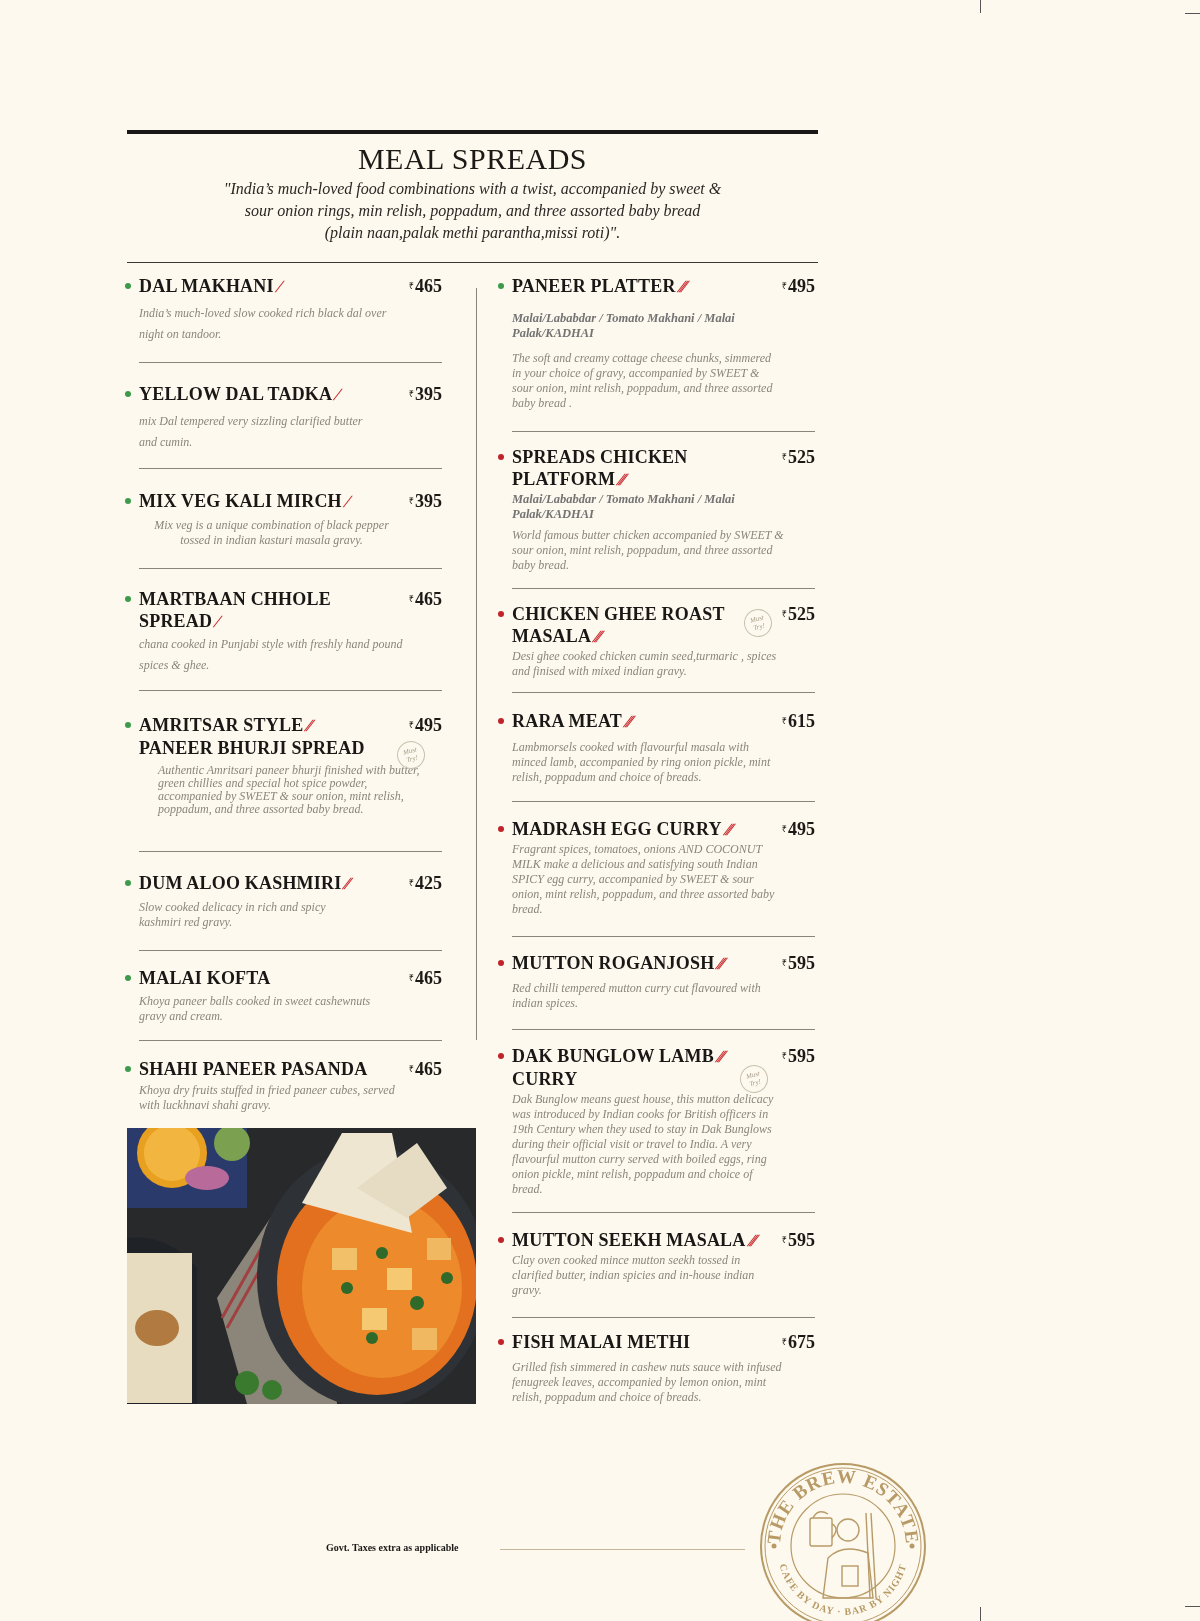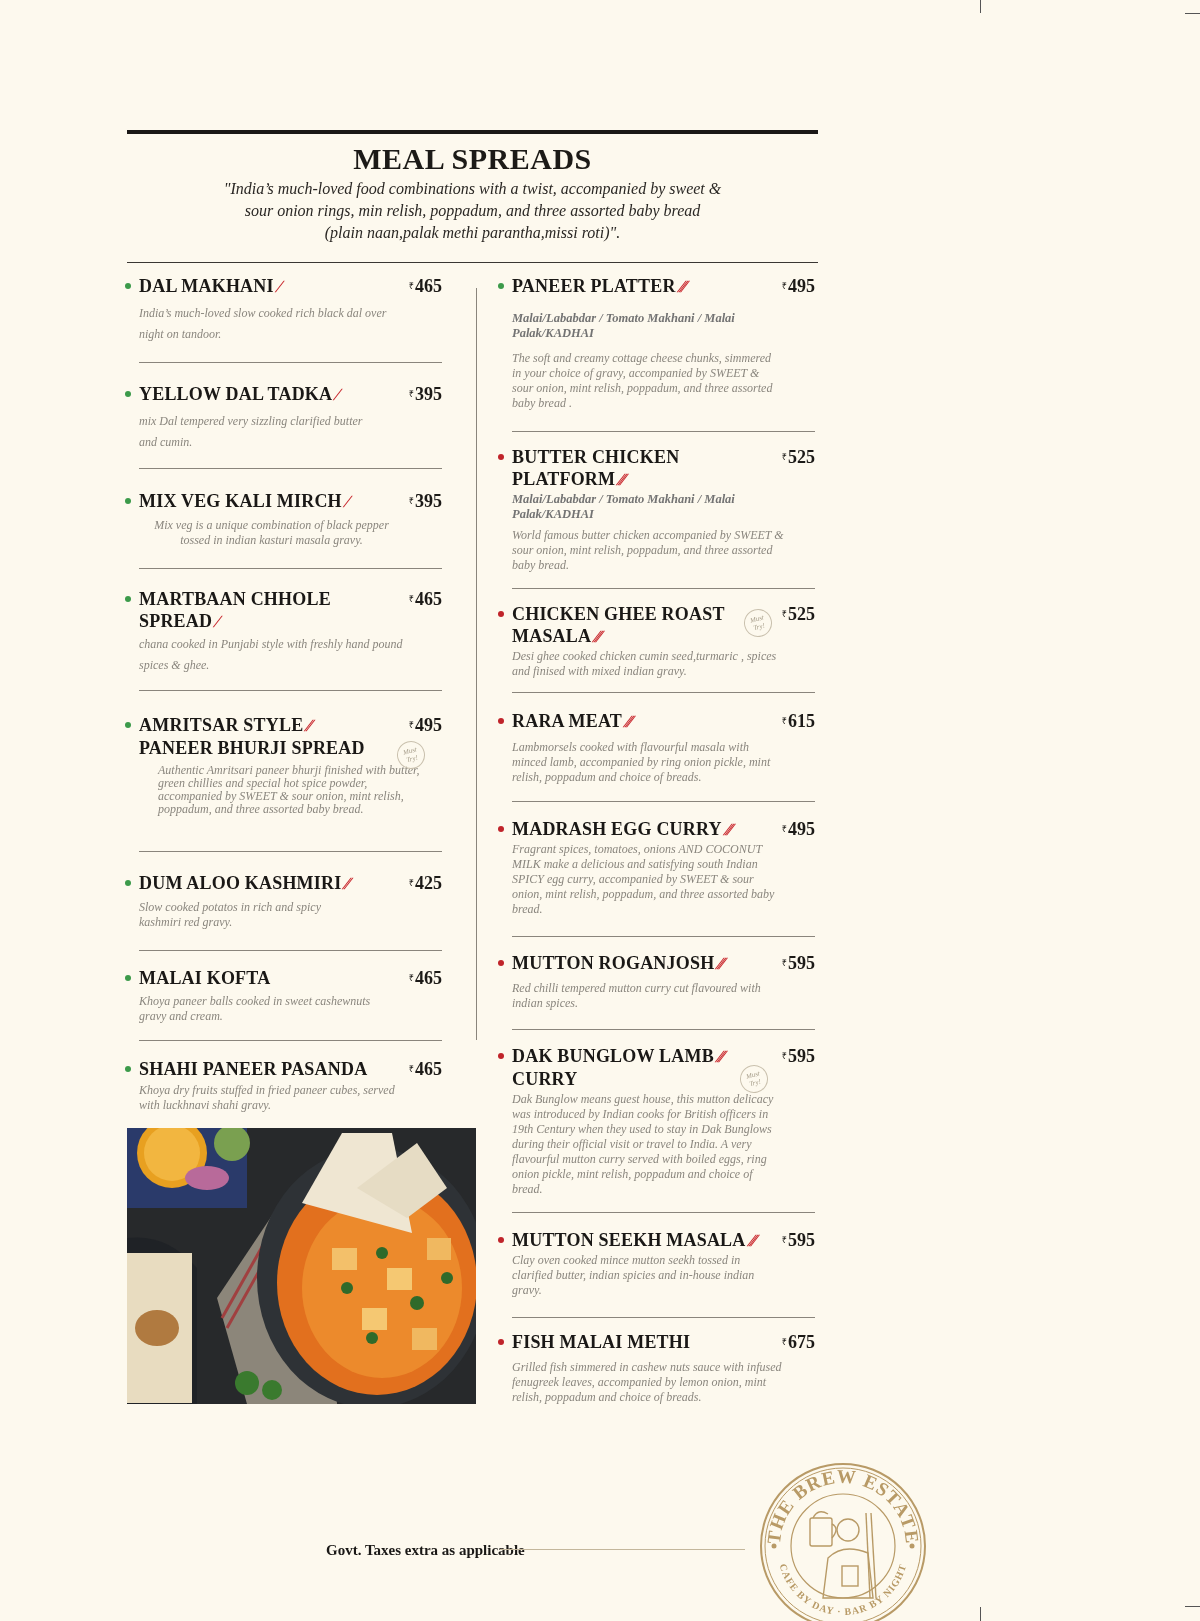--- a/index.html
+++ b/index.html
@@ -6,21 +6,21 @@
   body {
     width:1200px; height:1621px; position:relative; overflow:hidden;
     background:#fdf9ee;
     font-family:"DejaVu Serif", "Liberation Serif", serif;
     color:#1c1a17;
   }
   .crop { position:absolute; background:#555; }
   .top-rule { position:absolute; left:127px; top:130px; width:691px; height:4px; background:#1a1816; }
   .title {
     position:absolute; left:127px; top:142px; width:691px; text-align:center;
-    font-family:"Liberation Serif", serif; font-weight:bold; font-size:30px; letter-spacing:0.5px;
+    font-family:"Liberation Serif", serif; font-weight:normal; font-size:30px; letter-spacing:0.5px;
   }
   .subtitle {
     position:absolute; left:160px; top:178px; width:625px; text-align:center;
     font-family:"Liberation Serif", serif; font-style:italic; font-size:16px; line-height:22px; color:#2a2724;
   }
   .mid-rule { position:absolute; left:127px; top:262px; width:691px; height:1px; background:#3a3733; }
   .col-divider { position:absolute; left:476px; top:288px; width:1px; height:752px; background:#8a857c; }
 
   .item { position:absolute; }
   .item .name {
@@ -48,21 +48,21 @@
   .must-try {
     position:absolute; width:26px; height:26px; border-radius:50%; border:1px solid #c9c0ad;
     font-family:"Liberation Serif", serif; font-style:italic; font-size:7px; line-height:8px; color:#a79e8b;
     text-align:center; display:flex; align-items:center; justify-content:center; transform:rotate(-15deg);
   }
   .food-photo {
     position:absolute; left:127px; top:1128px; width:349px; height:276px; overflow:hidden;
     background:#2a2b2c;
   }
   .footer-note {
-    position:absolute; left:326px; top:1542px; font-family:"Liberation Serif", serif; font-weight:bold; font-size:15px; color:#1a1816;
+    position:absolute; left:326px; top:1542px; font-family:"Liberation Serif", serif; font-weight:bold; font-size:10px; color:#1a1816;
   }
   .footer-rule { position:absolute; left:500px; top:1549px; width:245px; height:1px; background:#c4b79c; }
   .logo { position:absolute; left:758px; top:1458px; width:170px; height:175px; }
 </style>
 </head>
 <body>
 
 <div class="crop" style="left:980px;top:0;width:1px;height:13px;"></div>
 <div class="crop" style="left:1185px;top:13px;width:15px;height:1px;"></div>
 <div class="crop" style="left:980px;top:1607px;width:1px;height:14px;"></div>
@@ -110,21 +110,21 @@
   <div class="name"><span class="bullet veg"></span><span>AMRITSAR STYLE</span><span class="chili">//</span><br><span>PANEER BHURJI SPREAD</span></div>
   <div class="price" style="right:0;"><span class="rupee">₹</span><span>495</span></div>
   <div class="must-try" style="left:258px;top:27px;">Must Try!</div>
   <div class="desc" style="width:275px;line-height:13px;margin-left:19px;">Authentic Amritsari paneer bhurji finished with butter, green chillies and special hot spice powder, accompanied by SWEET &amp; sour onion, mint relish, poppadum, and three assorted baby bread.</div>
 </div>
 <div class="sep" style="left:139px;top:851px;width:303px;"></div>
 
 <div class="item" style="left:139px;top:872px;width:303px;">
   <div class="name"><span class="bullet veg"></span><span>DUM ALOO KASHMIRI</span><span class="chili">//</span></div>
   <div class="price" style="right:0;"><span class="rupee">₹</span><span>425</span></div>
-  <div class="desc" style="width:210px;">Slow cooked potatos in rich and spicy kashmiri red gravy.</div>
+  <div class="desc" style="width:210px;">Slow cooked delicacy in rich and spicy kashmiri red gravy.</div>
 </div>
 <div class="sep" style="left:139px;top:950px;width:303px;"></div>
 
 <div class="item" style="left:139px;top:967px;width:303px;">
   <div class="name"><span class="bullet veg"></span><span>MALAI KOFTA</span></div>
   <div class="price" style="right:0;"><span class="rupee">₹</span><span>465</span></div>
   <div class="desc" style="width:260px;">Khoya paneer balls cooked in sweet cashewnuts gravy and cream.</div>
 </div>
 <div class="sep" style="left:139px;top:1040px;width:303px;"></div>
 
@@ -170,21 +170,21 @@
 
 <div class="item" style="left:512px;top:275px;width:303px;">
   <div class="name"><span class="bullet veg"></span><span>PANEER PLATTER</span><span class="chili">///</span></div>
   <div class="price" style="right:0;"><span class="rupee">₹</span><span>495</span></div>
   <div class="sub" style="width:230px;margin-top:13px;">Malai/Lababdar / Tomato Makhani / Malai Palak/KADHAI</div>
   <div class="desc" style="width:265px;margin-top:10px;">The soft and creamy cottage cheese chunks, simmered in your choice of gravy, accompanied by SWEET &amp; sour onion, mint relish, poppadum, and three assorted baby bread .</div>
 </div>
 <div class="sep" style="left:512px;top:431px;width:303px;"></div>
 
 <div class="item" style="left:512px;top:446px;width:303px;">
-  <div class="name"><span class="bullet nonveg"></span><span>BUTTER CHICKEN</span><br><span>PLATFORM</span><span class="chili">///</span></div>
+  <div class="name"><span class="bullet nonveg"></span><span>SPREADS CHICKEN</span><br><span>PLATFORM</span><span class="chili">///</span></div>
   <div class="price" style="right:0;"><span class="rupee">₹</span><span>525</span></div>
   <div class="sub" style="width:230px;margin-top:1px;">Malai/Lababdar / Tomato Makhani / Malai Palak/KADHAI</div>
   <div class="desc" style="width:275px;margin-top:6px;">World famous butter chicken accompanied by SWEET &amp; sour onion, mint relish, poppadum, and three assorted baby bread.</div>
 </div>
 <div class="sep" style="left:512px;top:588px;width:303px;"></div>
 
 <div class="item" style="left:512px;top:603px;width:303px;">
   <div class="name"><span class="bullet nonveg"></span><span>CHICKEN GHEE ROAST</span><br><span>MASALA</span><span class="chili">///</span></div>
   <div class="price" style="right:0;"><span class="rupee">₹</span><span>525</span></div>
   <div class="must-try" style="left:232px;top:6px;">Must Try!</div>

